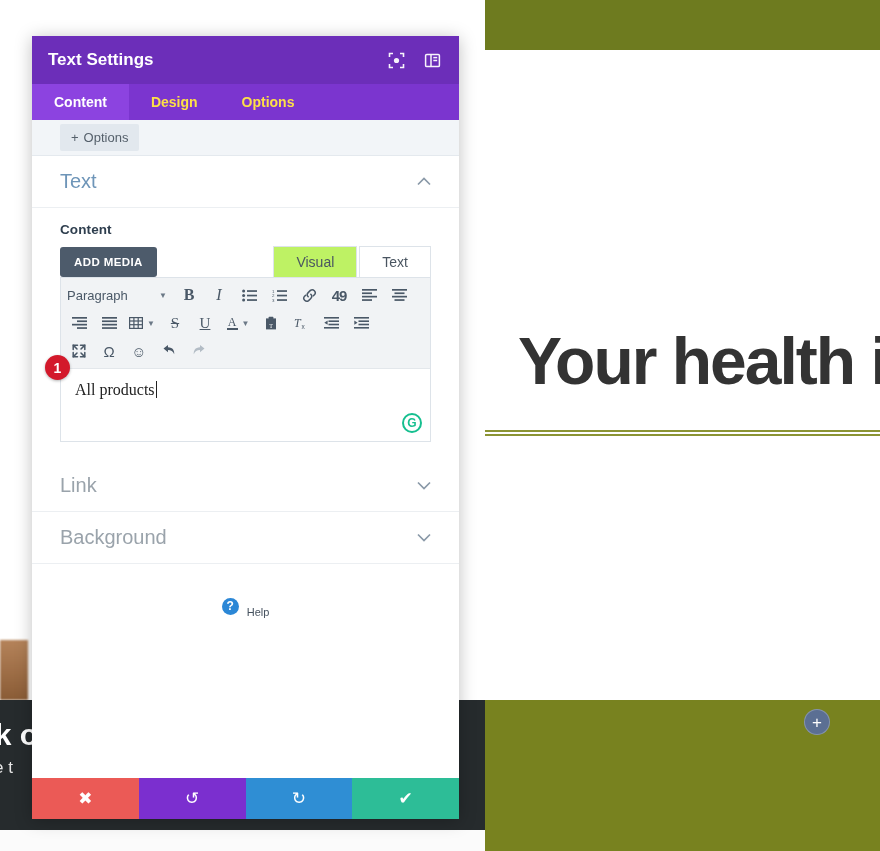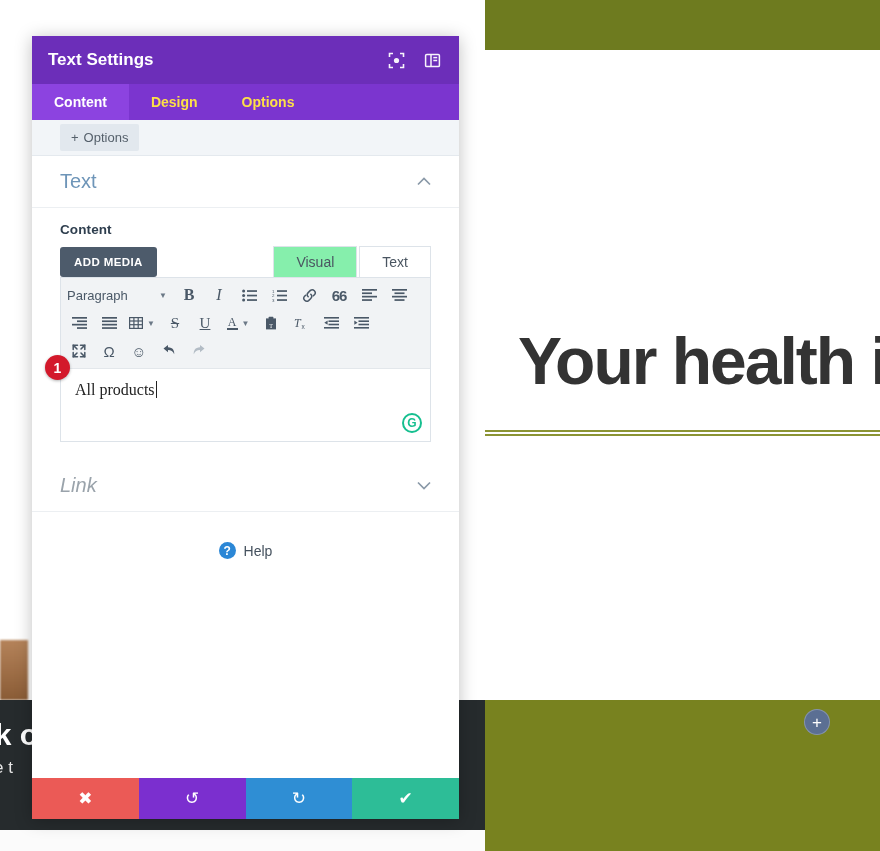--- a/index.html
+++ b/index.html
@@ -146,21 +146,21 @@
     display: flex; align-items: center; gap: 5px;
   }
 
   .modal-body { flex: 1 1 auto; overflow: hidden; background: #fff; }
 
   .section-head {
     height: 52px; display: flex; align-items: center;
     padding: 0 28px; border-bottom: 1px solid #eceff2;
   }
   .section-head .st { flex: 1; font-size: 20px; color: #6e95b8; }
-  .section-head.closed .st { color: #9aa3ab; font-style: italic; }
+  .section-head.closed .st { color: #9aa3ab; }
   .chev { color: #8a99a8; font-size: 13px; }
 
   .section-body { padding: 14px 28px 18px 28px; }
   .field-label {
     font-size: 13.5px; color: #2e3e4e; font-weight: bold;
     margin-bottom: 9px; letter-spacing: .1px;
   }
 
   .editor-top { display: flex; align-items: flex-end; position: relative; }
   .add-media {
@@ -168,21 +168,21 @@
     font-size: 11.5px; font-weight: bold; letter-spacing: .4px;
     padding: 9px 14px; border-radius: 3px; cursor: pointer;
     font-family: "Liberation Sans", sans-serif;
   }
   .vt-tabs { margin-left: auto; display: flex; align-items: flex-end; }
   .vt-tab {
     padding: 7px 22px; font-size: 14px; color: #4a5561;
     border: 1px solid #dde3e9; border-bottom: none;
     background: #ffffff; cursor: pointer;
   }
-  .vt-tab.active { background: #86efac; border-color: #dde3e9; }
+  .vt-tab.active { background: #bef264; border-color: #dde3e9; }
   .vt-tab + .vt-tab { margin-left: 2px; }
 
   .editor-box { border: 1px solid #dde3e9; background: #ffffff; }
   .toolbar {
     background: #f1f3f5; border-bottom: 1px solid #e3e7eb;
     padding: 4px 4px 4px 6px;
   }
   .tbrow { display: flex; align-items: center; height: 26px; }
   .tbtn {
     min-width: 24px; height: 24px; margin-right: 6px;
@@ -227,21 +227,21 @@
 
   .help-row {
     display: flex; align-items: center; justify-content: center;
     gap: 8px; padding: 30px 0 0 0;
   }
   .help-icon {
     width: 17px; height: 17px; border-radius: 50%;
     background: #2b87d6; color: #fff; font-size: 12px; font-weight: bold;
     display: flex; align-items: center; justify-content: center;
   }
-  .help-text { font-size: 14px; color: #45515e; }
+  .help-text { font-size: 11px; color: #45515e; margin-top: 12px; }
 
   .modal-footer { height: 41px; display: flex; flex: 0 0 auto; }
   .fbtn {
     flex: 1; display: flex; align-items: center; justify-content: center;
     color: #ffffff; font-size: 17px; cursor: pointer; border: none;
     font-family: "Liberation Sans", sans-serif;
   }
   .fbtn.cancel { background: #eb5a56; }
   .fbtn.undo   { background: #7b2fcf; }
   .fbtn.redo   { background: #2f8ed4; }
@@ -370,21 +370,21 @@
                   <rect x="5" y="5.7" width="10" height="1.7"></rect>
                   <rect x="5" y="10.2" width="10" height="1.7"></rect>
                 </svg>
               </div>
               <div class="tbtn">
                 <svg width="15" height="15" viewBox="0 0 15 15" fill="none" stroke="#4a5867" stroke-width="1.5" stroke-linecap="round">
                   <path d="M6.2 8.8 A3 3 0 0 1 6.2 4.6 L8.4 2.4 A3 3 0 0 1 12.6 6.6 L11.4 7.8"></path>
                   <path d="M8.8 6.2 A3 3 0 0 1 8.8 10.4 L6.6 12.6 A3 3 0 0 1 2.4 8.4 L3.6 7.2"></path>
                 </svg>
               </div>
-              <div class="tbtn" style="font-weight:bold;font-size:15px;letter-spacing:-1px;">66</div>
+              <div class="tbtn" style="font-weight:bold;font-size:15px;letter-spacing:-1px;">49</div>
               <div class="tbtn">
                 <svg width="15" height="12" viewBox="0 0 15 12" fill="#4a5867">
                   <rect y="0" width="15" height="1.7"></rect>
                     <rect y="3.4" width="10" height="1.7"></rect>
                   <rect y="6.8" width="15" height="1.7"></rect>
                     <rect y="10.2" width="10" height="1.7"></rect>
                 </svg>
               </div>
               <div class="tbtn">
                 <svg width="15" height="12" viewBox="0 0 15 12" fill="#4a5867">
@@ -503,20 +503,28 @@
 
       <div class="section-head closed">
         <div class="st">Link</div>
         <span class="chev">
           <svg width="14" height="9" viewBox="0 0 14 9" fill="none" stroke="#8a99a8" stroke-width="1.7">
             <path d="M1 1.5L7 7.5L13 1.5"></path>
           </svg>
         </span>
       </div>
 
+      <div class="section-head closed">
+        <div class="st">Background</div>
+        <span class="chev">
+          <svg width="14" height="9" viewBox="0 0 14 9" fill="none" stroke="#8a99a8" stroke-width="1.7">
+            <path d="M1 1.5L7 7.5L13 1.5"></path>
+          </svg>
+        </span>
+      </div>
 
 
       <div class="help-row">
         <span class="help-icon">?</span>
         <span class="help-text">Help</span>
       </div>
     </div>
 
     <div class="modal-footer">
       <button class="fbtn cancel">

